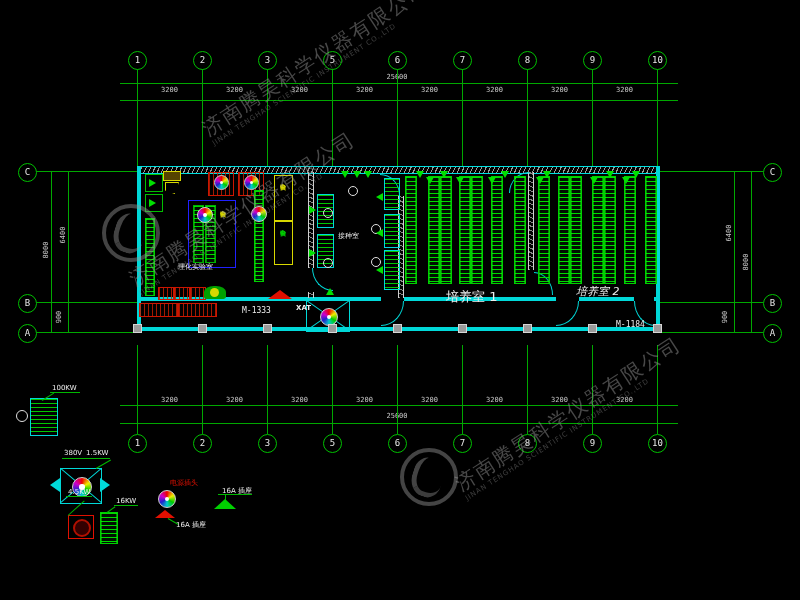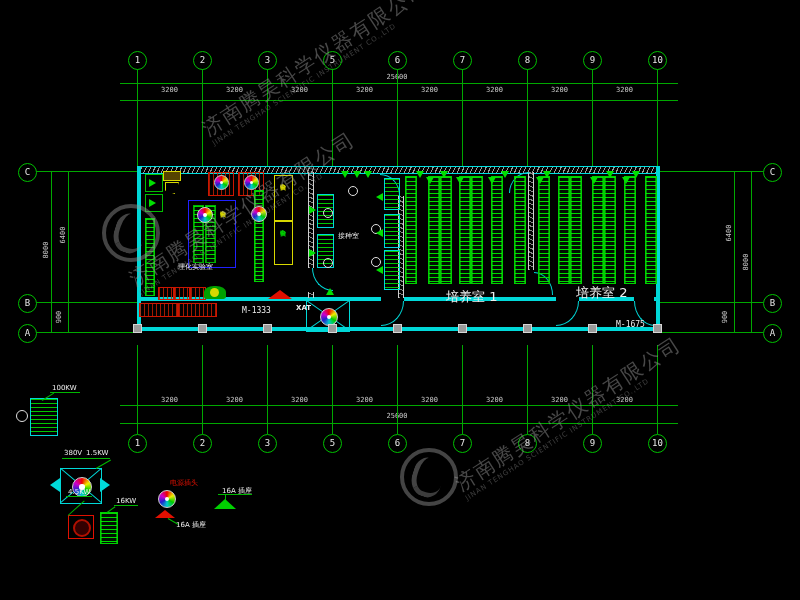--- a/index.html
+++ b/index.html
@@ -162,30 +162,30 @@
   <div class="redbox" style="left:178px;top:303px;width:37px;height:12px;"></div>
 
   <div class="cyanbox greenhatch" style="left:317px;top:194px;width:15px;height:32px;"></div>
   <div class="cyanbox greenhatch" style="left:317px;top:234px;width:15px;height:32px;"></div>
   <div class="cyanbox greenhatch" style="left:384px;top:178px;width:14px;height:30px;"></div>
   <div class="cyanbox greenhatch" style="left:384px;top:214px;width:14px;height:32px;"></div>
   <div class="cyanbox greenhatch" style="left:384px;top:250px;width:14px;height:38px;"></div>
   <div class="wtxt" style="left:338px;top:231px;font-size:7px;">接种室</div>
 
   <div class="wtxt" style="left:446px;top:288px;font-size:13px;">培养室 1</div>
-  <div class="wtxt" style="left:576px;top:284px;font-size:13px;">培养室 2</div>
+  <div class="wtxt" style="left:576px;top:284px;font-size:11px;font-style:italic;">培养室 2</div>
 
   <div class="cyanbox" style="left:306px;top:300px;width:42px;height:30px;">
     <div class="abs" style="left:-5px;top:14px;width:52px;height:1px;background:#00d8d8;transform:rotate(35deg);"></div>
     <div class="abs" style="left:-5px;top:14px;width:52px;height:1px;background:#00d8d8;transform:rotate(-35deg);"></div>
     <div class="cfan" style="left:13px;top:7px;width:16px;height:16px;"></div>
   </div>
   <div class="wtxt" style="left:296px;top:304px;font-size:7px;font-weight:bold;">XAT</div>
   <div class="wtxt" style="left:242px;top:306px;font-size:8px;font-family:'DejaVu Sans Mono',monospace;">M-1333</div>
-  <div class="wtxt" style="left:616px;top:320px;font-size:8px;font-family:'DejaVu Sans Mono',monospace;">M-1675</div>
+  <div class="wtxt" style="left:616px;top:320px;font-size:8px;font-family:'DejaVu Sans Mono',monospace;">M-1184</div>
 
   <div class="cyanbox greenhatch" style="left:30px;top:398px;width:26px;height:36px;"></div>
   <div class="circ" style="left:16px;top:410px;width:10px;height:10px;"></div>
   <div class="hl" style="left:50px;top:392px;width:30px;background:#00b800;"></div>
   <div class="leader" style="left:42px;top:400px;width:14px;transform:rotate(-32deg);"></div>
   <div class="wtxt" style="left:52px;top:384px;font-size:7px;">100KW</div>
 
   <div class="cyanbox" style="left:60px;top:468px;width:40px;height:34px;">
     <div class="abs" style="left:-7px;top:16px;width:54px;height:1px;background:#00d8d8;transform:rotate(40deg);"></div>
     <div class="abs" style="left:-7px;top:16px;width:54px;height:1px;background:#00d8d8;transform:rotate(-40deg);"></div>

